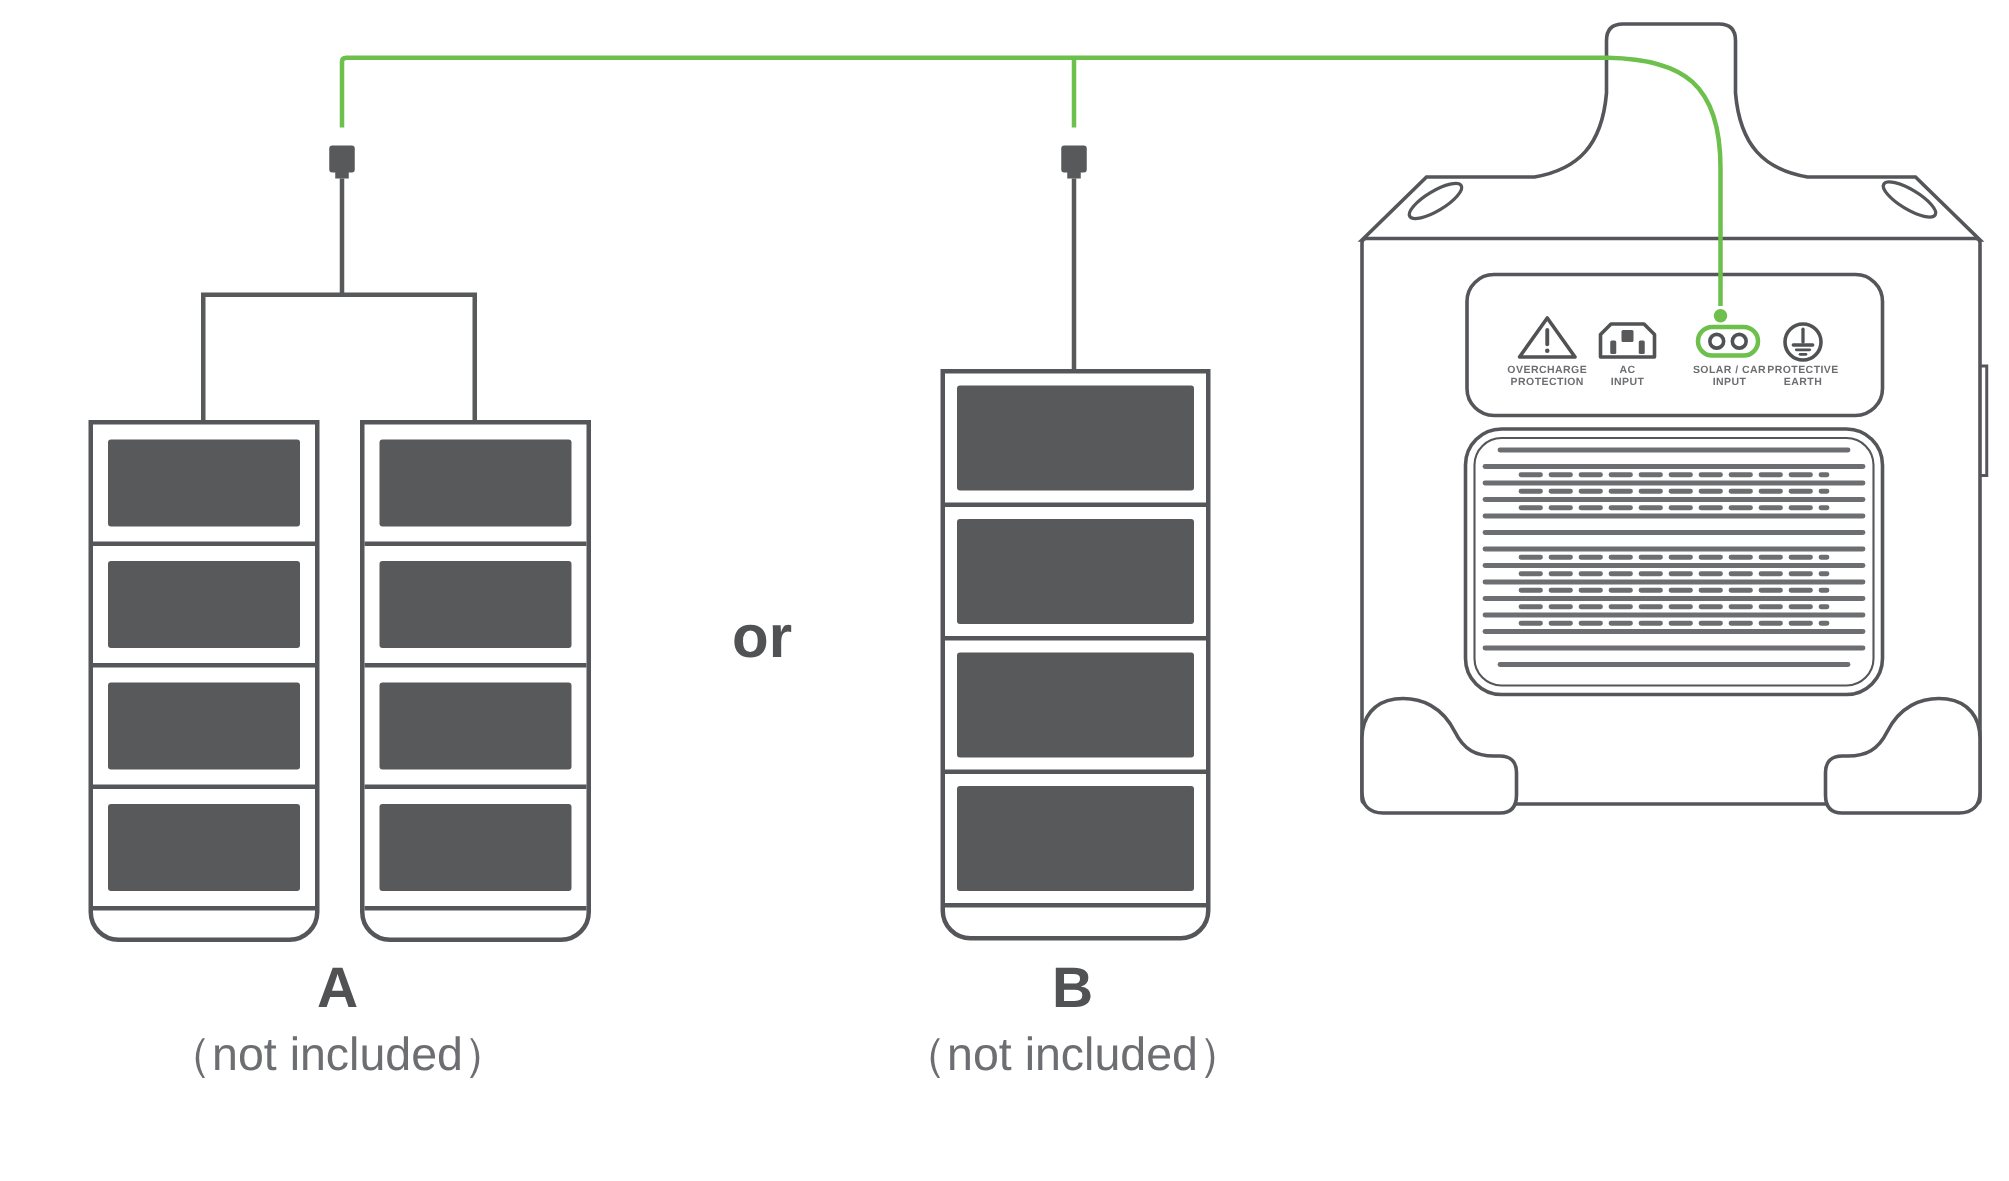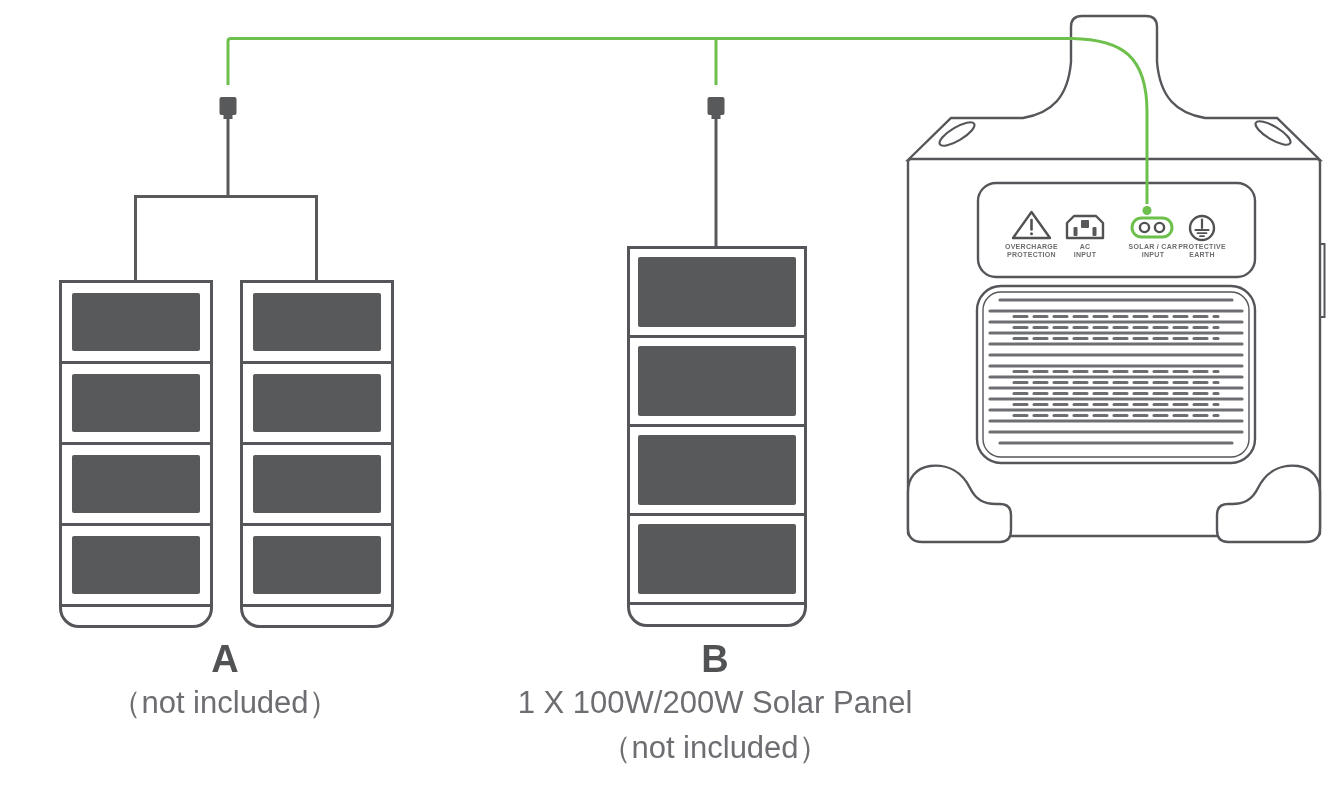--- a/index.html
+++ b/index.html
@@ -203,25 +203,25 @@
       </div>
     <div class="sec">
         <div class="cell"></div>
       </div>
     <div class="sec">
         <div class="cell"></div>
       </div>
     <div class="foot"></div>
   </div>
 
+  <div class="or-label">or</div>
 
   <div class="caption caption-a">
     <div class="caption-letter">A</div>
     <div class="caption-line">（not included）</div>
   </div>
 
   <div class="caption caption-b">
     <div class="caption-letter">B</div>
-    <div class="caption-line">1 X 100W/200W Solar Panel</div>
     <div class="caption-line">（not included）</div>
   </div>
 
 </div>
 
 </body></html>

